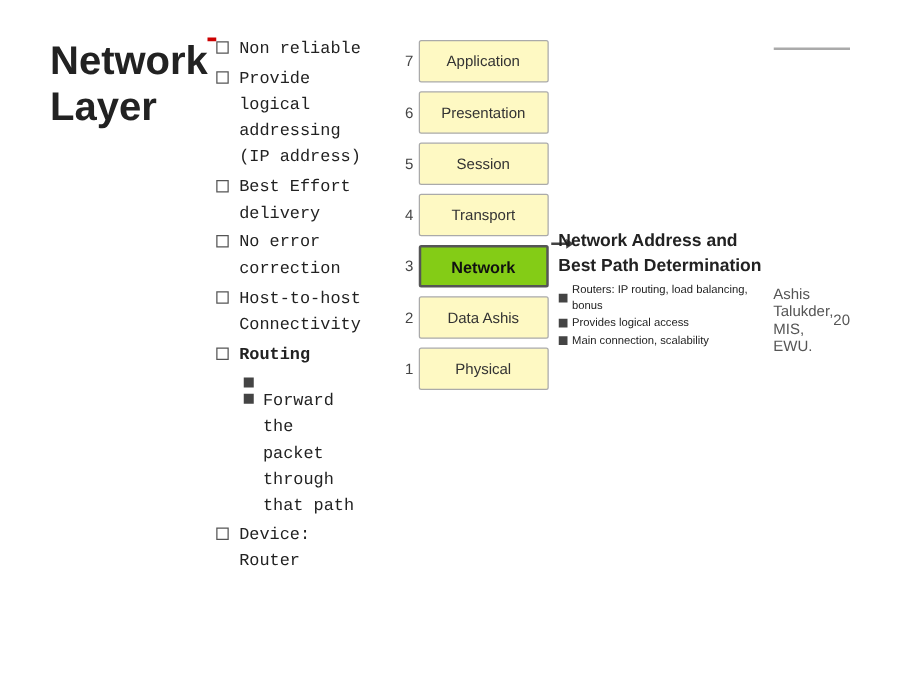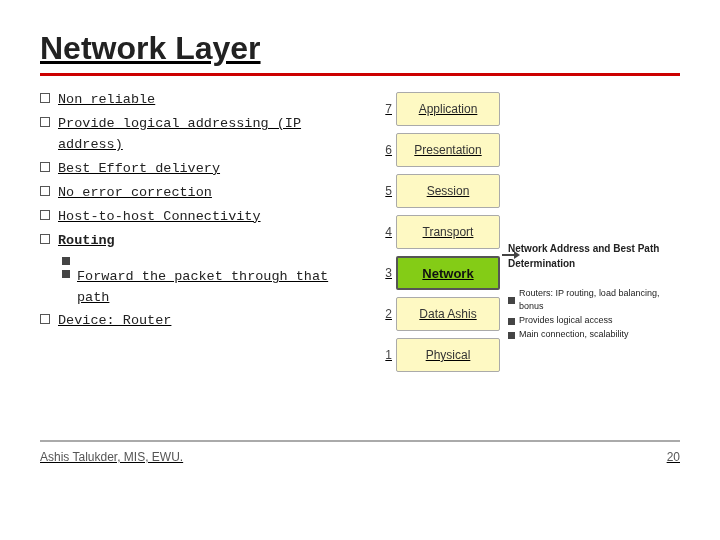--- a/index.html
+++ b/index.html
@@ -10,43 +10,42 @@
       font-family: 'Courier New', Courier, monospace;
       overflow: hidden;
       position: relative;
     }
 
     .slide {
       width: 720px;
       height: 484px;
       padding: 30px 40px 20px 40px;
       display: flex;
-      flex-direction: column;
-      text-decoration: underline;
+      flex-direction: row;
     }
 
     .title {
       font-size: 32px;
       font-weight: bold;
       color: #222;
       font-family: Arial, sans-serif;
       margin-bottom: 6px;
     }
 
     .divider {
       height: 3px;
       background: #c00;
       width: 100%;
       margin-bottom: 14px;
     }
 
     .content-area {
       display: flex;
       flex: 1;
-      gap: 8px;
+      gap: 20px;
     }
 
     .bullet-list {
       flex: 1;
       font-size: 13.5px;
       color: #222;
       font-family: 'Courier New', Courier, monospace;
       line-height: 1.55;
     }
 
@@ -138,22 +137,22 @@
       width: 175px;
       font-size: 9px;
       color: #222;
       font-family: Arial, sans-serif;
       line-height: 1.45;
       border: none;
     }
 
     .annotation-title {
       font-weight: bold;
-      font-size: 10px;
-      margin-bottom: 16px;
+      font-size: 14px;
+      margin-bottom: 2px;
     }
 
     .annotation-line {
       display: flex;
       align-items: center;
       margin-bottom: 1px;
     }
 
     .ann-bullet {
       width: 7px;

